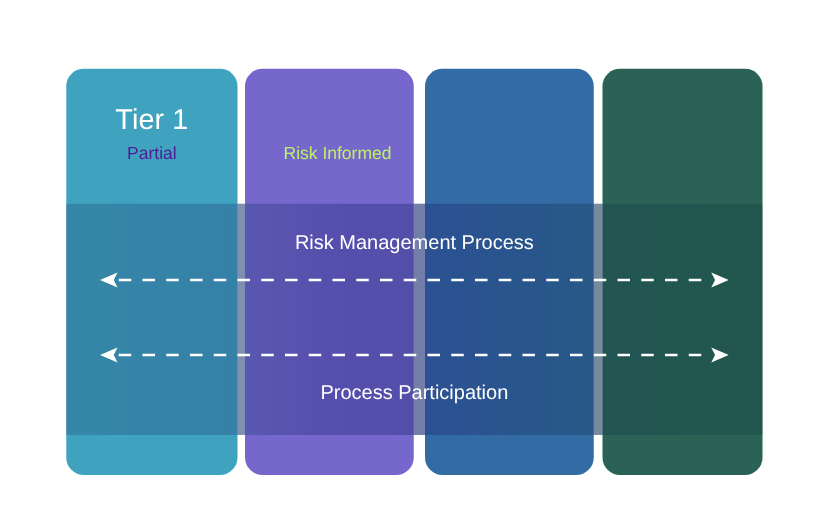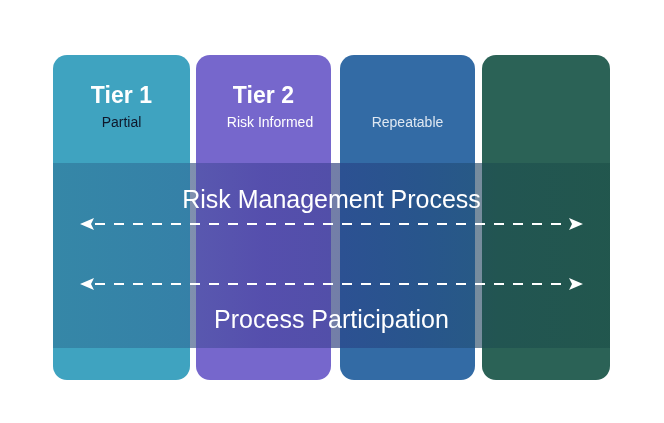--- a/index.html
+++ b/index.html
@@ -9,32 +9,32 @@
     -webkit-font-smoothing:antialiased;
   }
   #stage{position:relative;width:664px;height:423px;overflow:hidden;}
 
   
   .tier{
     position:absolute;top:55px;height:325px;border-radius:14px;
   }
   .tier .tier-title{
     position:absolute;left:0;right:0;top:29px;text-align:center;
-    font-size:23px;font-weight:bold;color:#ffffff;letter-spacing:.1px;
+    font-size:23px;font-weight:normal;color:#ffffff;letter-spacing:.1px;
     line-height:1;
   }
   .tier .tier-sub{
     position:absolute;left:0;right:0;top:60px;text-align:center;
-    font-size:14px;font-weight:normal;color:#0f172a;line-height:1;
+    font-size:14px;font-weight:normal;color:#4c1d95;line-height:1;
   }
   #tier-1{left:53px;width:137px;background:#3fa3c0;}
   #tier-2{left:196px;width:135px;background:#7667cc;}
   #tier-3{left:340px;width:135px;background:#336ba5;}
   #tier-4{left:482px;width:128px;background:#2b6256;}
-  #tier-2 .tier-sub,#tier-4 .tier-sub{color:#ffffff;padding-left:13px;}
+  #tier-2 .tier-sub,#tier-4 .tier-sub{color:#bef264;padding-left:13px;}
   #tier-3 .tier-sub{color:#dfe8f2;}
 
   
   #overlay{
     position:absolute;left:53px;top:163px;width:557px;height:185px;
     background:linear-gradient(90deg,
       rgba(30,70,110,0.30) 0%,
       rgba(34,62,120,0.34) 24%,
       rgba(40,45,130,0.42) 38%,
       rgba(35,48,122,0.44) 52%,
@@ -44,21 +44,21 @@
   }
   
   .gapfill{position:absolute;top:163px;height:185px;background:rgba(26,58,104,0.34);}
   #gap-1{left:190px;width:6px;}
   #gap-2{left:331px;width:9px;}
   #gap-3{left:475px;width:7px;}
 
   
   .band-label{
     position:absolute;left:53px;width:557px;text-align:center;
-    color:#ffffff;font-size:25px;line-height:1;white-space:nowrap;
+    color:#ffffff;font-size:16px;line-height:1;white-space:nowrap;
   }
   #label-rmp{top:187px;}
   #label-irmp{top:247px;}
   #label-ep{top:307px;}
 
   
   .arrow-row{position:absolute;left:80px;width:503px;height:14px;}
   #arrow-1{top:217px;}
   #arrow-2{top:277px;}
   .arrow-row svg{display:block;width:503px;height:14px;}
@@ -66,25 +66,23 @@
 </head>
 <body>
 
 <div id="stage">
 
   <div class="tier" id="tier-1">
     <div class="tier-title">Tier 1</div>
     <div class="tier-sub">Partial</div>
   </div>
   <div class="tier" id="tier-2">
-    <div class="tier-title">Tier 2</div>
     <div class="tier-sub">Risk Informed</div>
   </div>
   <div class="tier" id="tier-3">
-    <div class="tier-sub">Repeatable</div>
   </div>
   <div class="tier" id="tier-4">
   </div>
 
   <div class="gapfill" id="gap-1"></div>
   <div class="gapfill" id="gap-2"></div>
   <div class="gapfill" id="gap-3"></div>
   <div id="overlay"></div>
 
   <div class="band-label" id="label-rmp">Risk Management Process</div>

